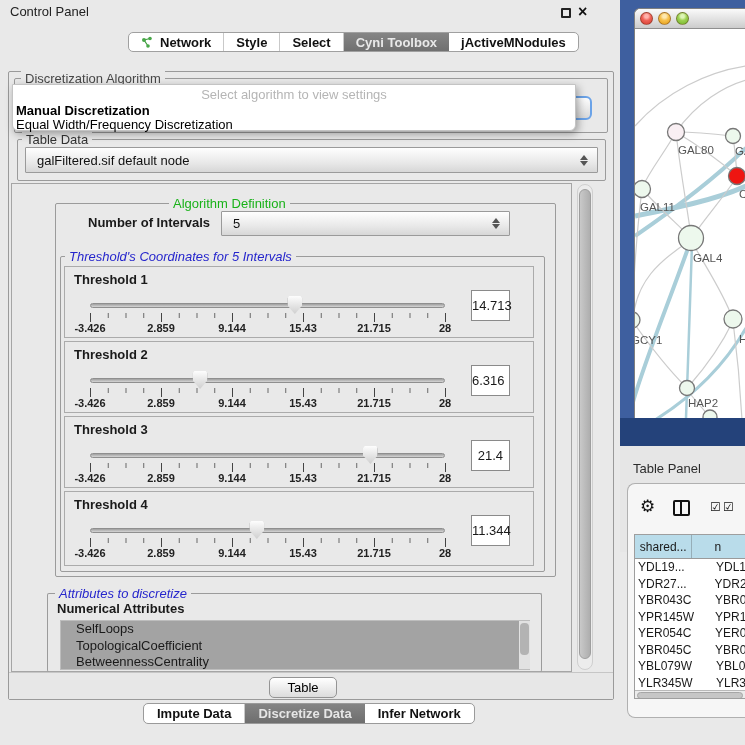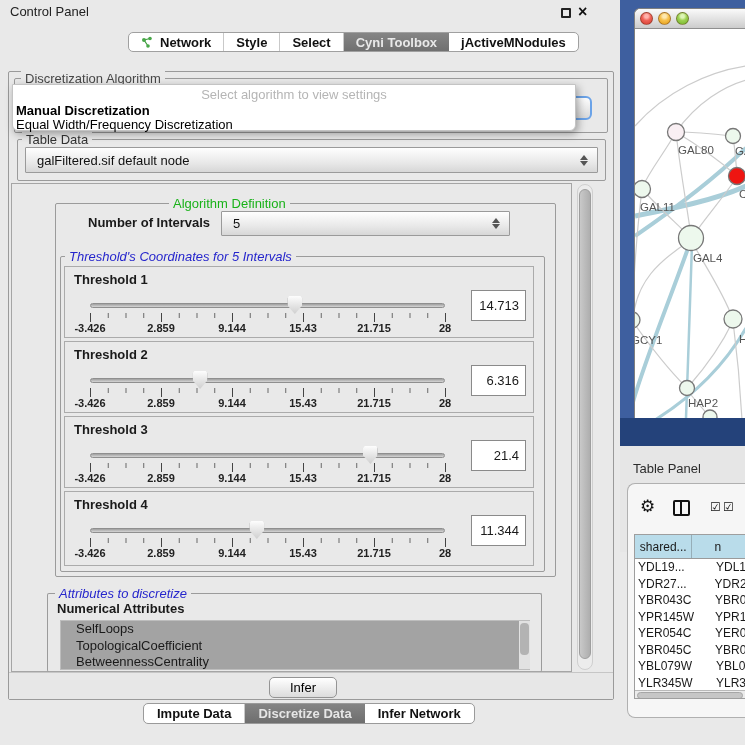--- a/index.html
+++ b/index.html
@@ -51,21 +51,21 @@
   
   .tpanel { position:absolute; left:64px; width:470px; height:72px; border:1px solid #ababab; background:#e9e9e9; }
   .tpanel .tlabel { position:absolute; left:9px; top:5px; font-weight:bold; font-size:13px; }
   .slider { position:absolute; left:25px; top:0; width:355px; height:72px; }
   .track { position:absolute; left:0; top:36px; width:355px; height:5px; border-radius:3px; background:linear-gradient(#9f9f9f,#d6d6d6); border:1px solid #8f8f8f; }
   .handle { position:absolute; top:29px; width:15px; height:18px; transform:translateX(-50%); background:linear-gradient(#fdfdfd,#cfcfcf); clip-path:polygon(12% 0,88% 0,100% 14%,100% 52%,50% 100%,0 52%,0 14%); filter:drop-shadow(0 0 1px #666); }
   .ticks { position:absolute; left:0; top:46px; width:356px; height:9px;
     background-image:linear-gradient(90deg,#444 0 1px,transparent 1px),linear-gradient(90deg,#666 0 1px,transparent 1px);
     background-size:71px 9px,17.75px 5px; background-repeat:repeat-x; }
   .tick-lab { position:absolute; top:55px; transform:translateX(-50%); font-size:11px; font-weight:bold; color:#222; white-space:nowrap; }
-  .tvalue { position:absolute; left:406px; top:23px; width:55px; height:31px; background:#fff; border:1px solid #8a8a8a; font-size:13px; text-align:right; padding:7px 6px 0 0; }
+  .tvalue { position:absolute; left:406px; top:23px; width:39px; height:31px; background:#fff; border:1px solid #8a8a8a; font-size:13px; text-align:right; padding:7px 6px 0 0; }
 
   
   .attr-label { position:absolute; left:57px; top:601px; font-weight:bold; font-size:13px; }
   .attr-list { position:absolute; left:60px; top:620px; width:470px; height:50px; background:#a3a3a3; border:1px solid #bdbdbd; overflow:hidden; font-size:13px; }
   .attr-list .item { padding:1px 0 1px 15px; line-height:14.5px; }
   .attr-scroll { position:absolute; left:519px; top:621px; width:11px; height:48px; background:#e2e2e2; }
   .attr-scroll .thumb { position:absolute; left:1px; top:2px; width:9px; height:32px; background:#b3b3b3; border-radius:4px; }
 
   .apply-strip { position:absolute; left:9px; top:672px; width:604px; height:27px; background:#e7e7e7; border-top:1px solid #c6c6c6; }
   .apply-btn { position:absolute; left:269px; top:677px; width:68px; height:21px; border:1px solid #949494; border-radius:5px; background:linear-gradient(#ffffff,#dcdcdc); font-size:13px; text-align:center; line-height:19px; }
@@ -262,21 +262,21 @@
   <div class="attr-list">
     <div class="item">SelfLoops</div>
     <div class="item">TopologicalCoefficient</div>
     <div class="item">BetweennessCentrality</div>
   </div>
   <div class="attr-scroll">
       <div class="thumb"></div>
     </div>
 
   <div class="apply-strip"></div>
-  <button class="apply-btn">Infer</button>
+  <button class="apply-btn">Table</button>
 
   <div class="mode-tabbar">
     <div class="mode-tab">
         <span>Impute Data</span>
       </div>
     <div class="mode-tab selected">
         <span>Discretize Data</span>
       </div>
     <div class="mode-tab">
         <span>Infer Network</span>

